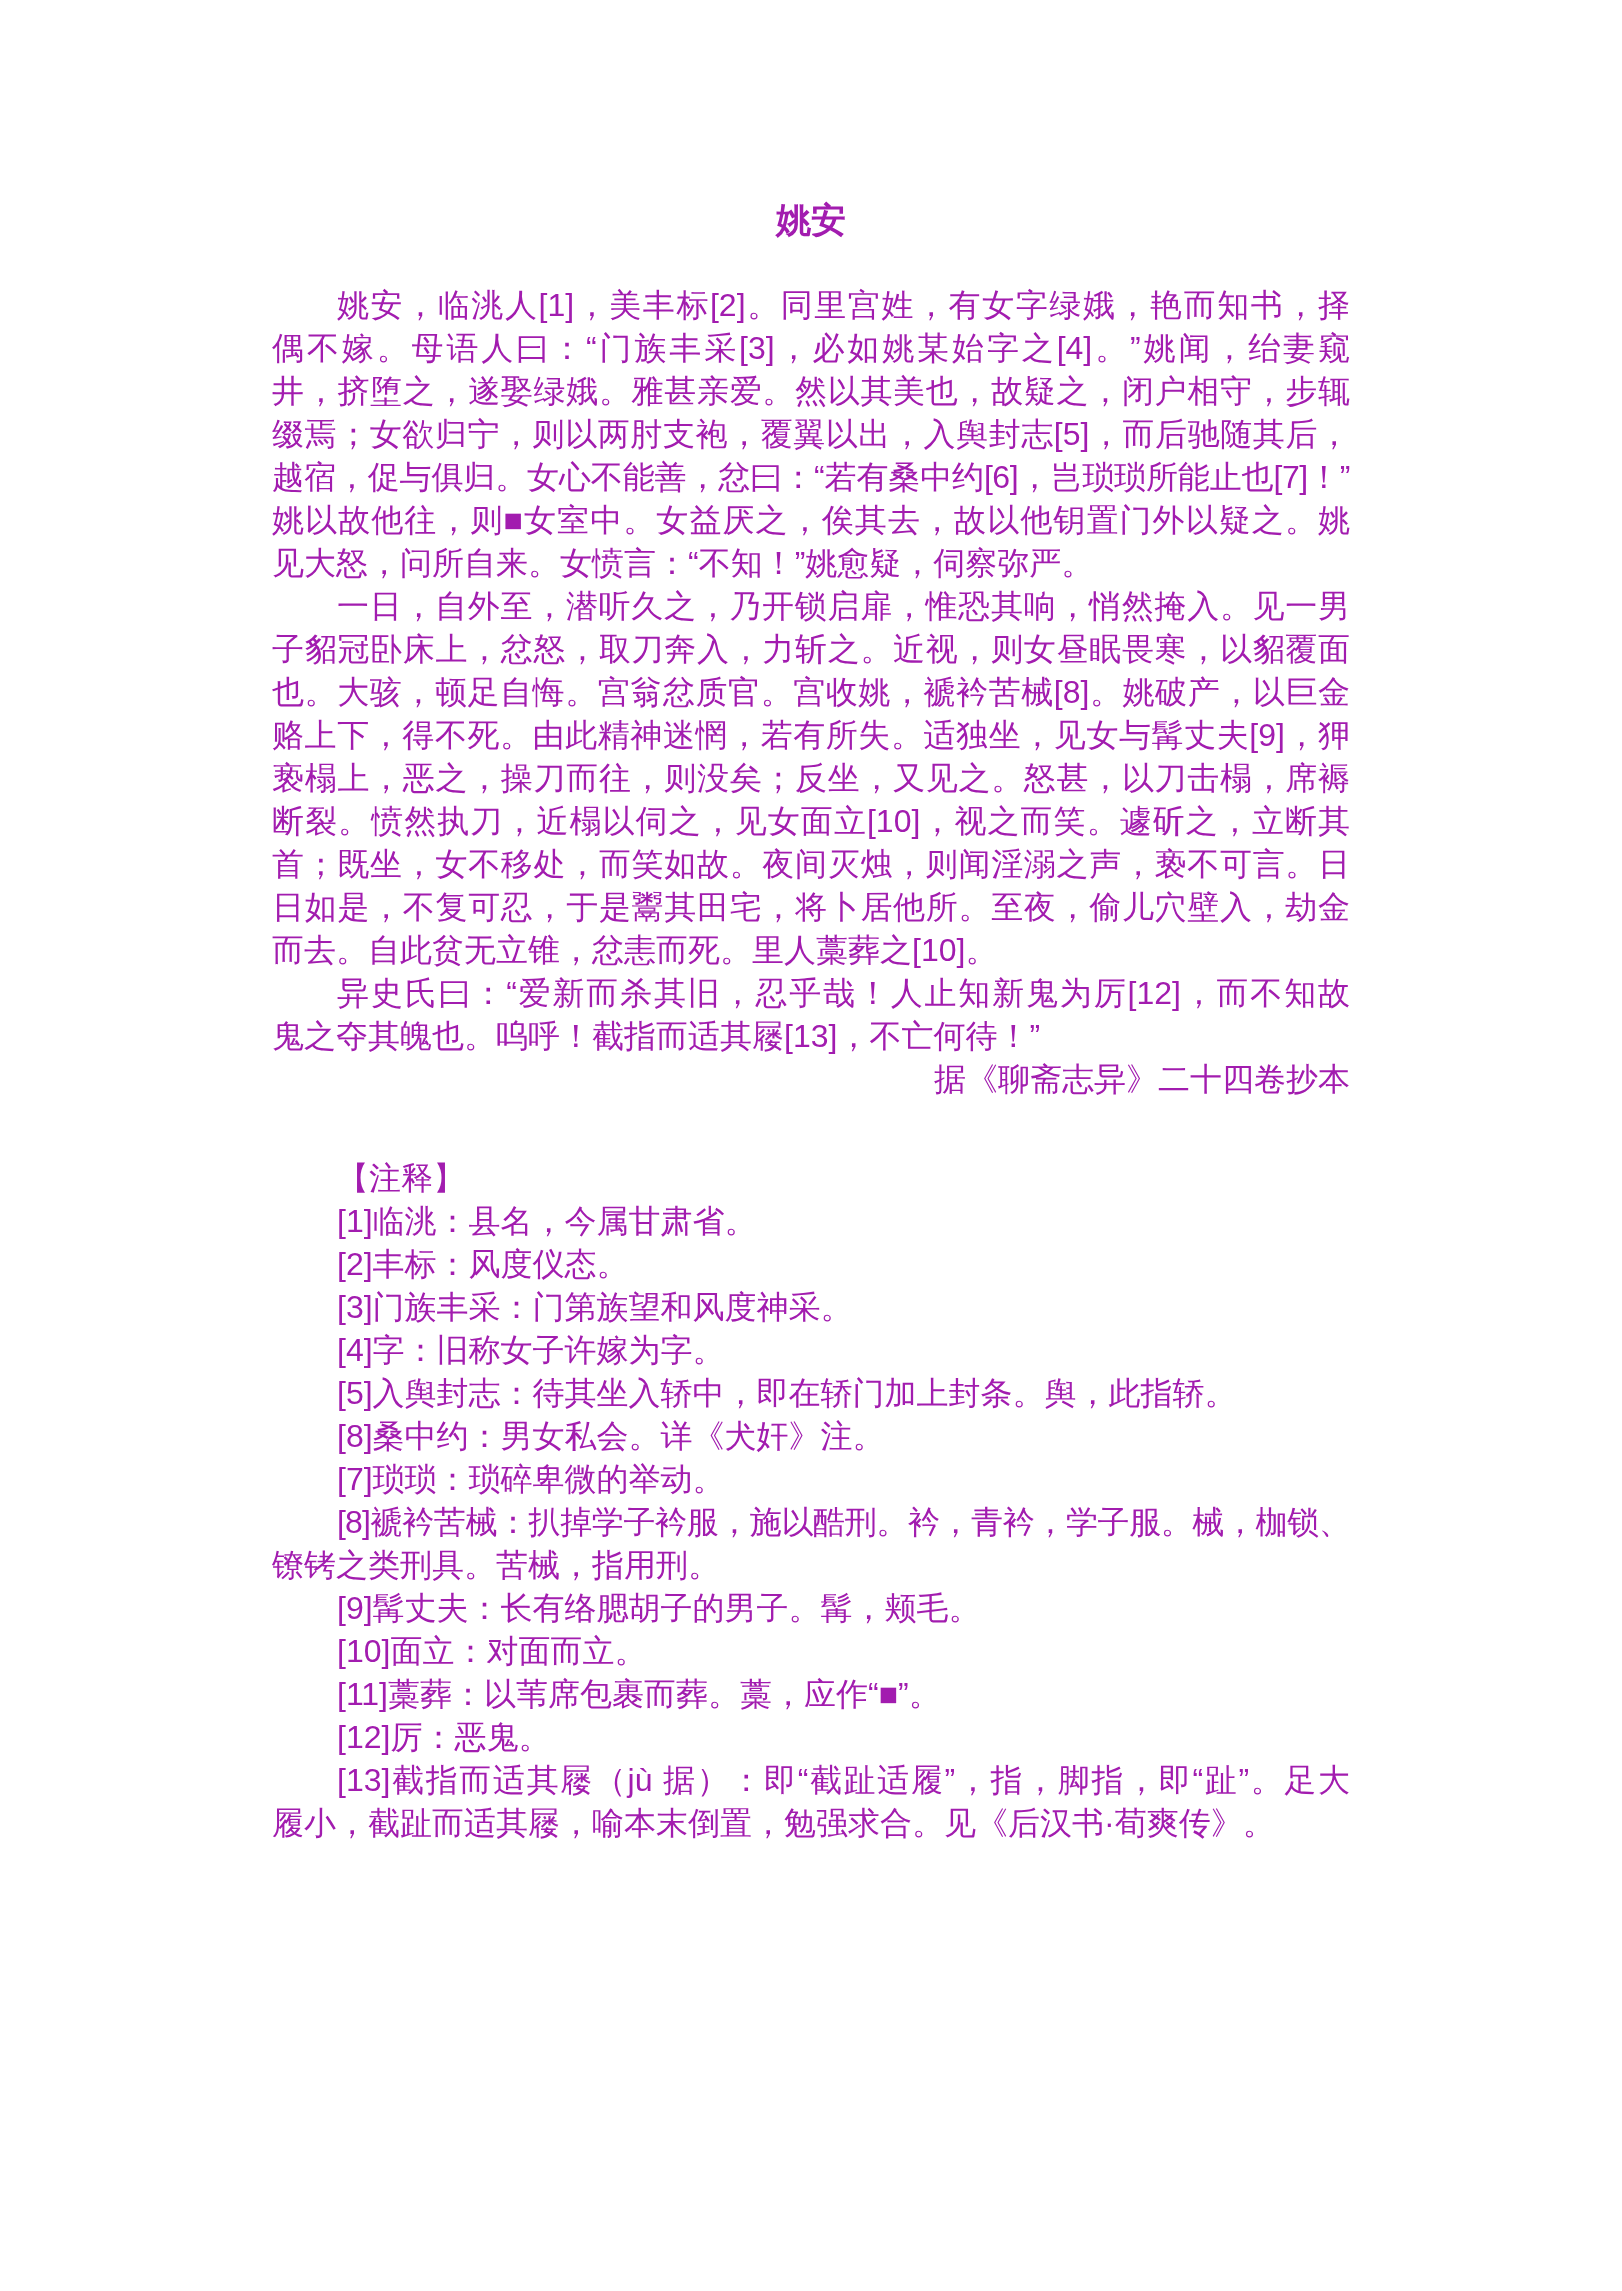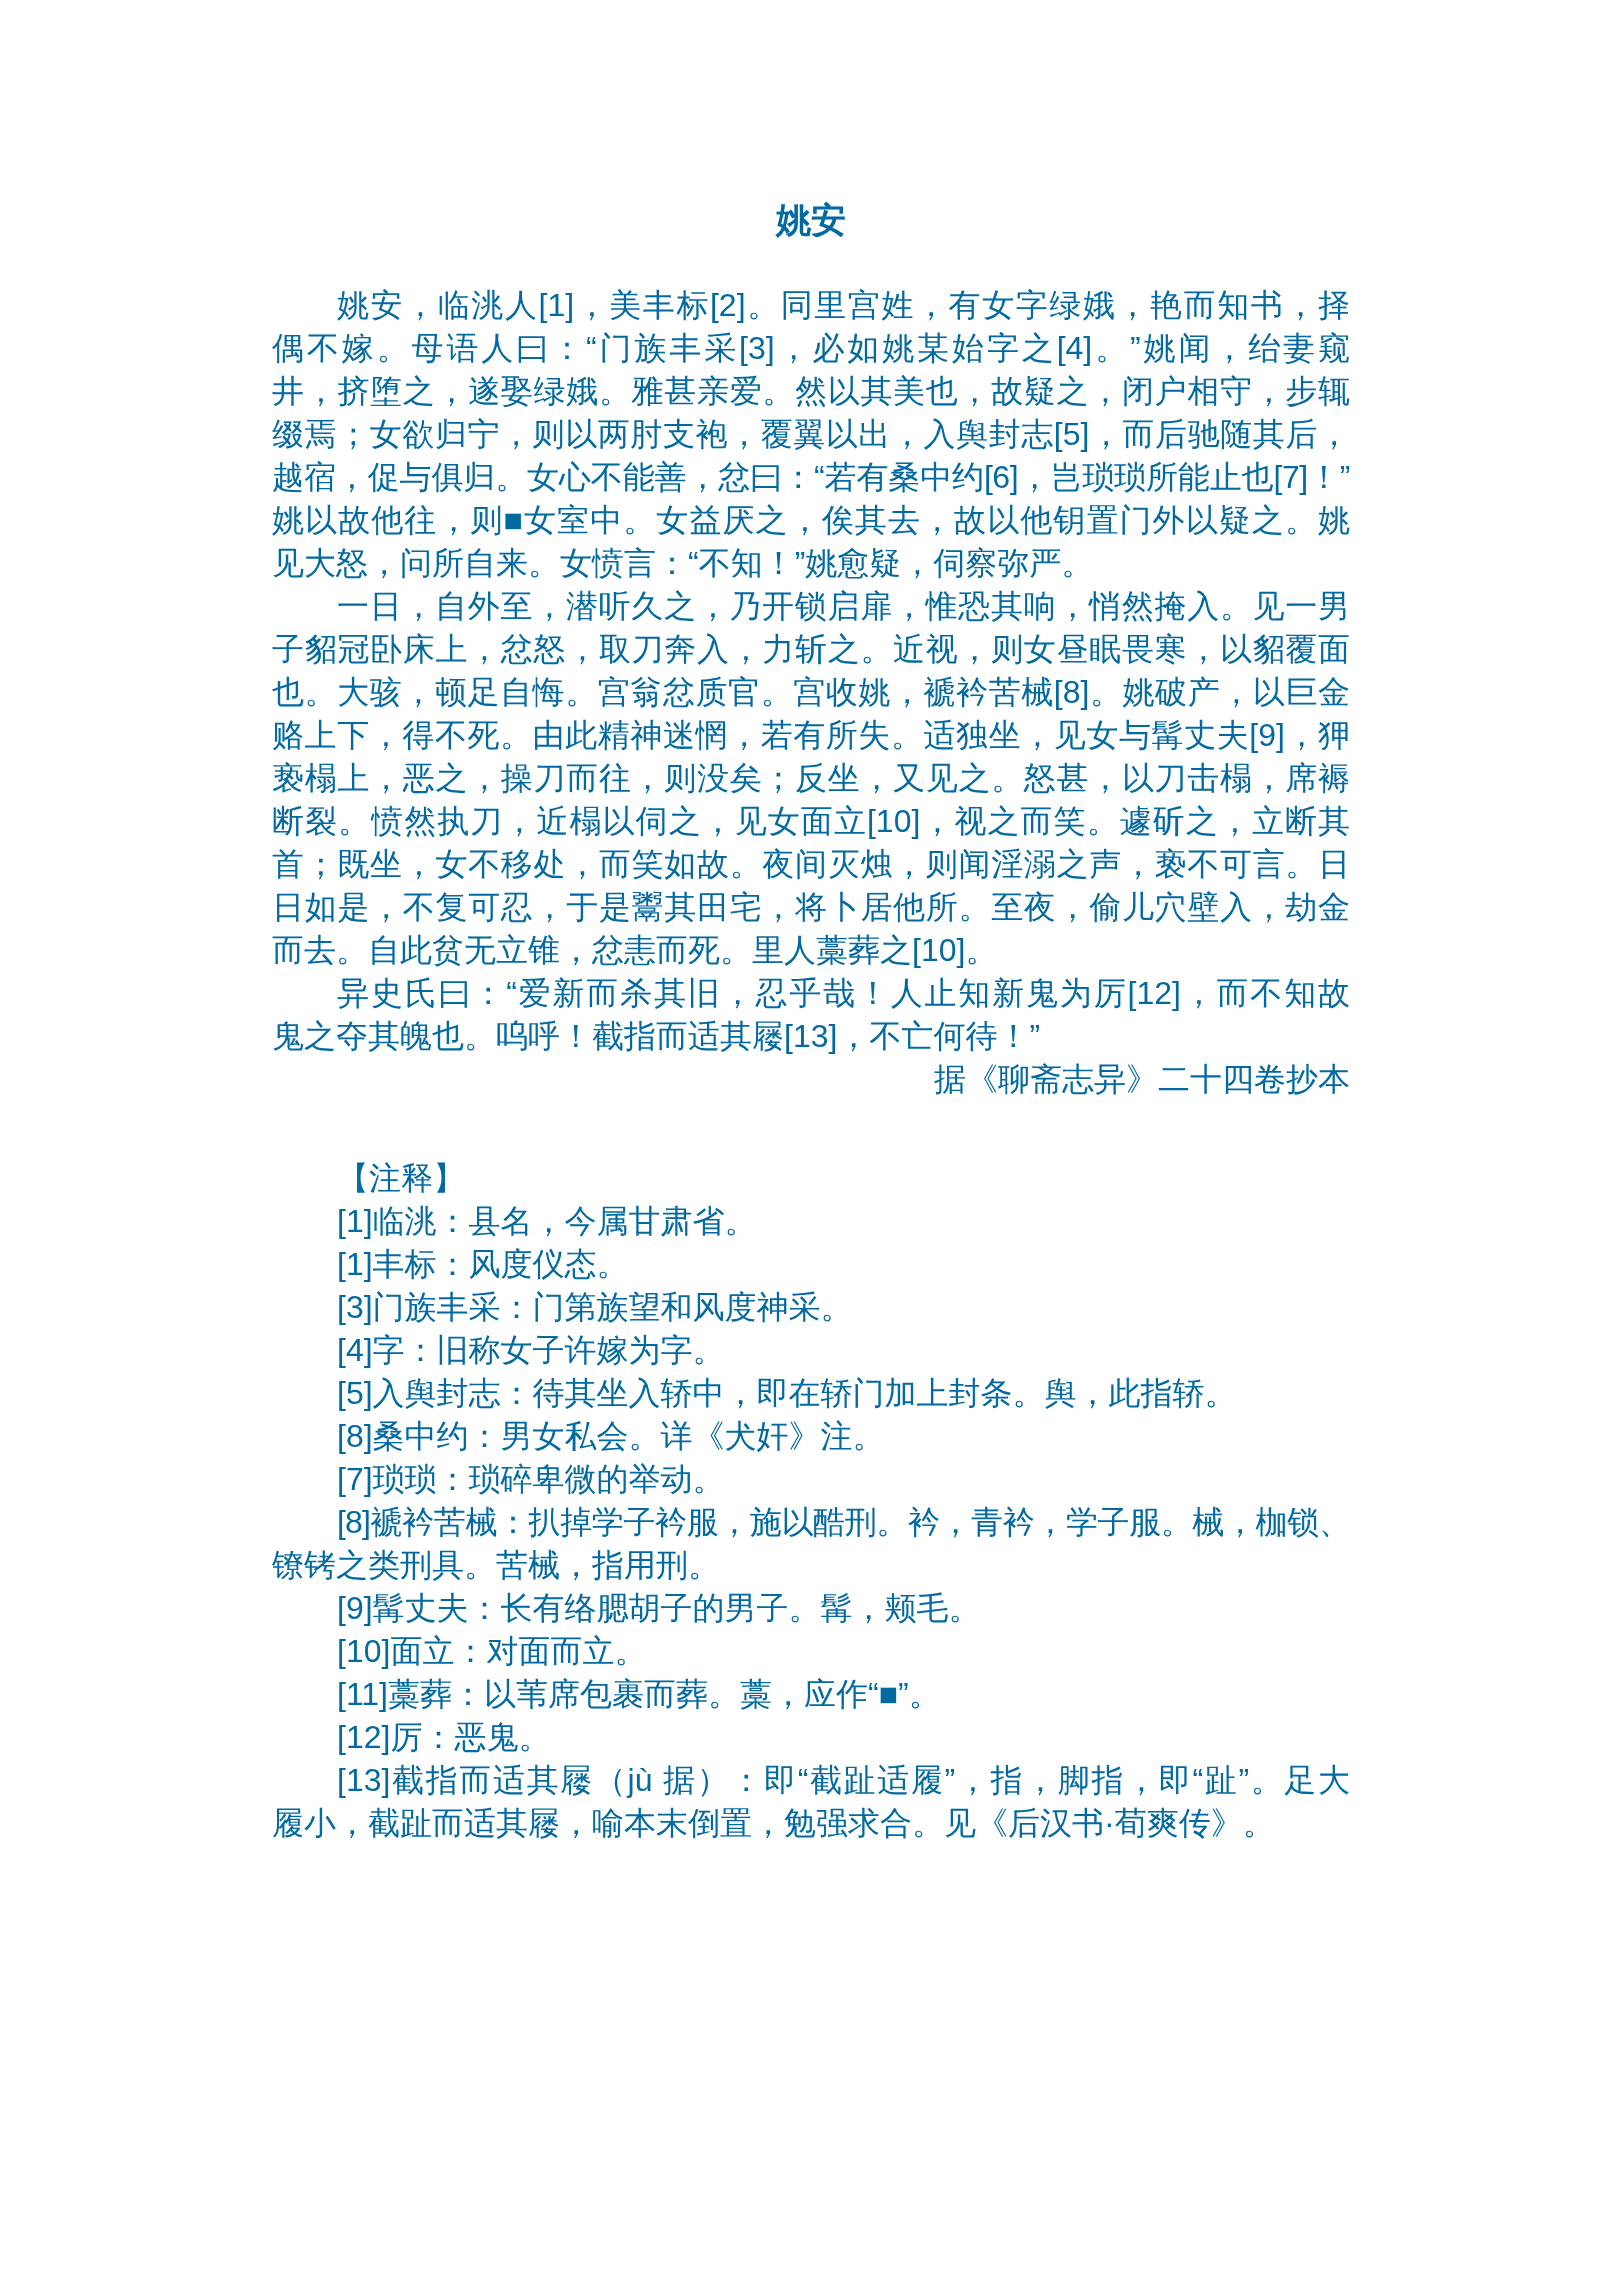--- a/index.html
+++ b/index.html
@@ -14,21 +14,21 @@
     font-family: "Liberation Sans", sans-serif;
     color: #000000;
   }
   .page-doc {
     position: absolute;
     left: 272px;
     top: 198px;
     width: 1078px;
     font-size: 32px;
     line-height: 43px;
-    color: #0369a1;
+    color: #a21caf;
   }
   .title {
     margin: 0;
     height: 43px;
     line-height: 43px;
     font-size: 35px;
     font-weight: 700;
     text-align: center;
   }
   .story { margin-top: 43px; }
@@ -80,21 +80,21 @@
       <div class="line indent fill" style="">异史氏曰：“爱新而杀其旧，忍乎哉！人止知新鬼为厉[12]，而不知故</div>
       <div class="line" style="">鬼之夺其魄也。呜呼！截指而适其屦[13]，不亡何待！”</div>
     </div>
 
   <div class="attribution">据《聊斋志异》二十四卷抄本</div>
 
   <div class="notes">
     <div class="notes-header">【注释】</div>
     <div id="notes-body">
         <div class="line indent" style="">[1]临洮：县名，今属甘肃省。</div>
-        <div class="line indent" style="">[1]丰标：风度仪态。</div>
+        <div class="line indent" style="">[2]丰标：风度仪态。</div>
         <div class="line indent" style="">[3]门族丰采：门第族望和风度神采。</div>
         <div class="line indent" style="">[4]字：旧称女子许嫁为字。</div>
         <div class="line indent" style="">[5]入舆封志：待其坐入轿中，即在轿门加上封条。舆，此指轿。</div>
         <div class="line indent" style="">[8]桑中约：男女私会。详《犬奸》注。</div>
         <div class="line indent" style="">[7]琐琐：琐碎卑微的举动。</div>
         <div class="line indent fill" style="letter-spacing: -0.8px;">[8]褫衿苦械：扒掉学子衿服，施以酷刑。衿，青衿，学子服。械，枷锁、</div>
         <div class="line" style="">镣铐之类刑具。苦械，指用刑。</div>
         <div class="line indent" style="">[9]髯丈夫：长有络腮胡子的男子。髯，颊毛。</div>
         <div class="line indent" style="">[10]面立：对面而立。</div>
         <div class="line indent" style="">[11]藁葬：以苇席包裹而葬。藁，应作“■”。</div>

